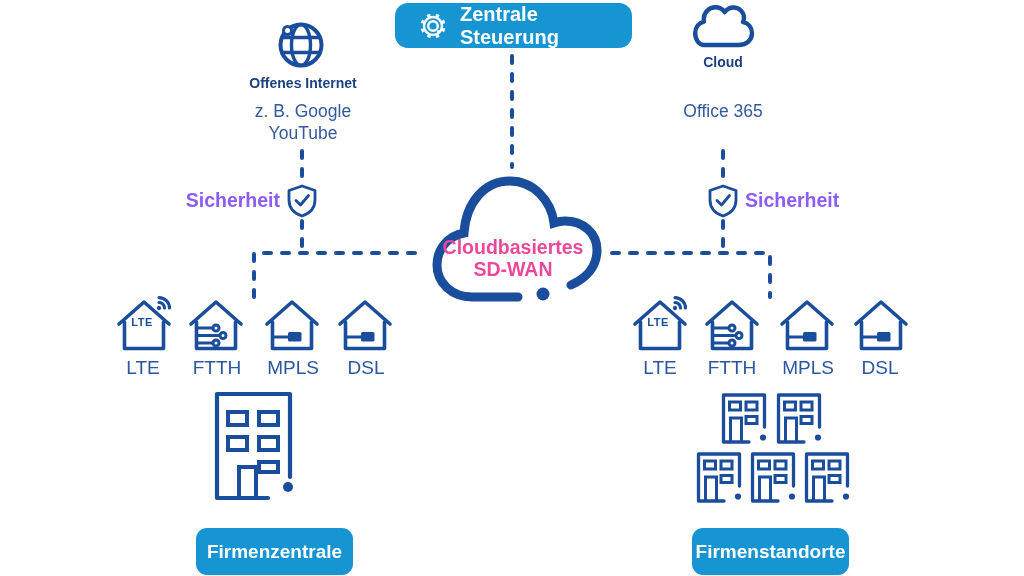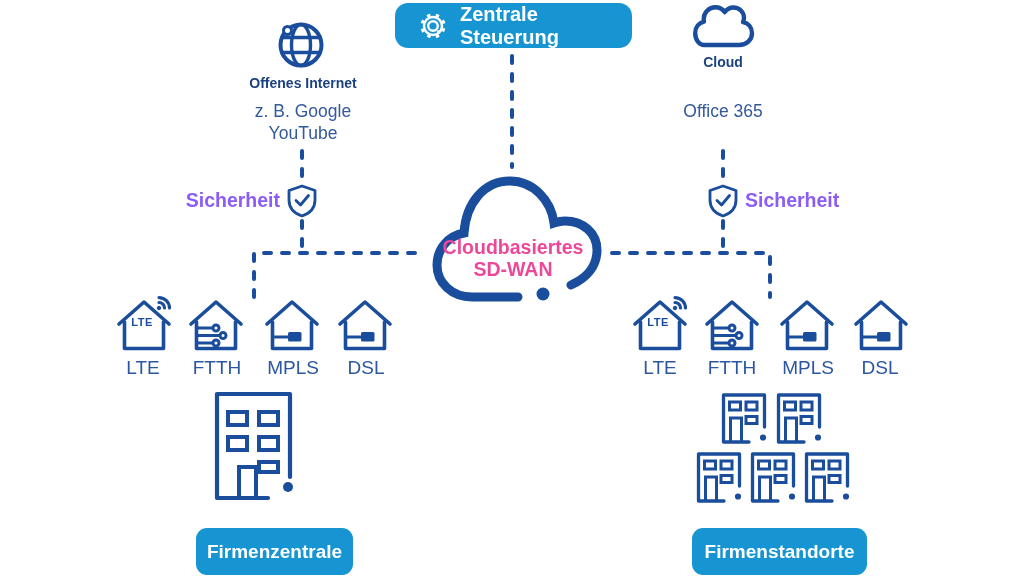--- a/index.html
+++ b/index.html
@@ -198,17 +198,17 @@
   <svg class="abs" style="left:748px;top:450px;" width="50" height="54" viewBox="0 0 50 54">
       <use href="#small-building"></use>
     </svg>
   <svg class="abs" style="left:802px;top:450px;" width="50" height="54" viewBox="0 0 50 54">
       <use href="#small-building"></use>
     </svg>
 
   <div class="abs pill pill-bottom" style="left:176px;top:528px;width:157px;height:47px;margin-left:20px;">
     <span>Firmenzentrale</span>
   </div>
-  <div class="abs pill pill-bottom" style="left:692px;top:528px;width:175px;height:47px;">
+  <div class="abs pill pill-bottom" style="left:692px;top:528px;width:157px;height:47px;">
     <span>Firmenstandorte</span>
   </div>
 
 </div>
 
 </body></html>

